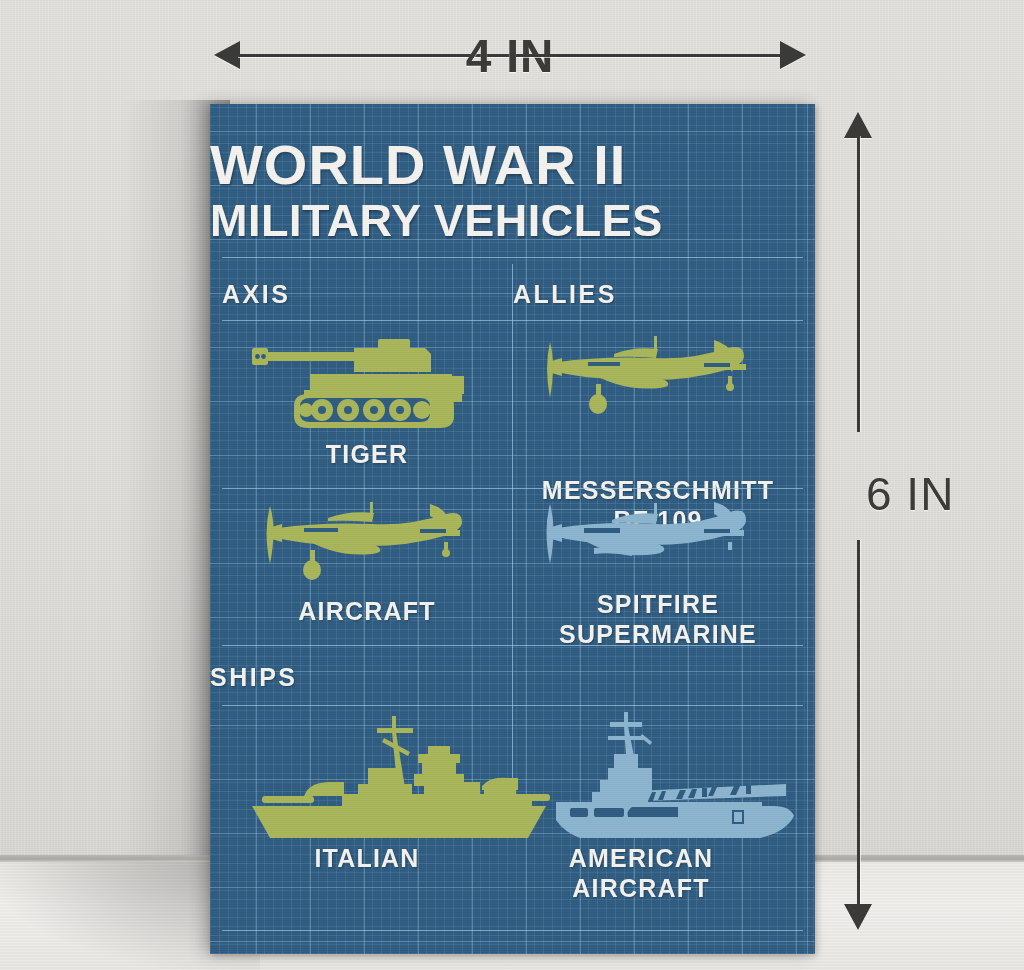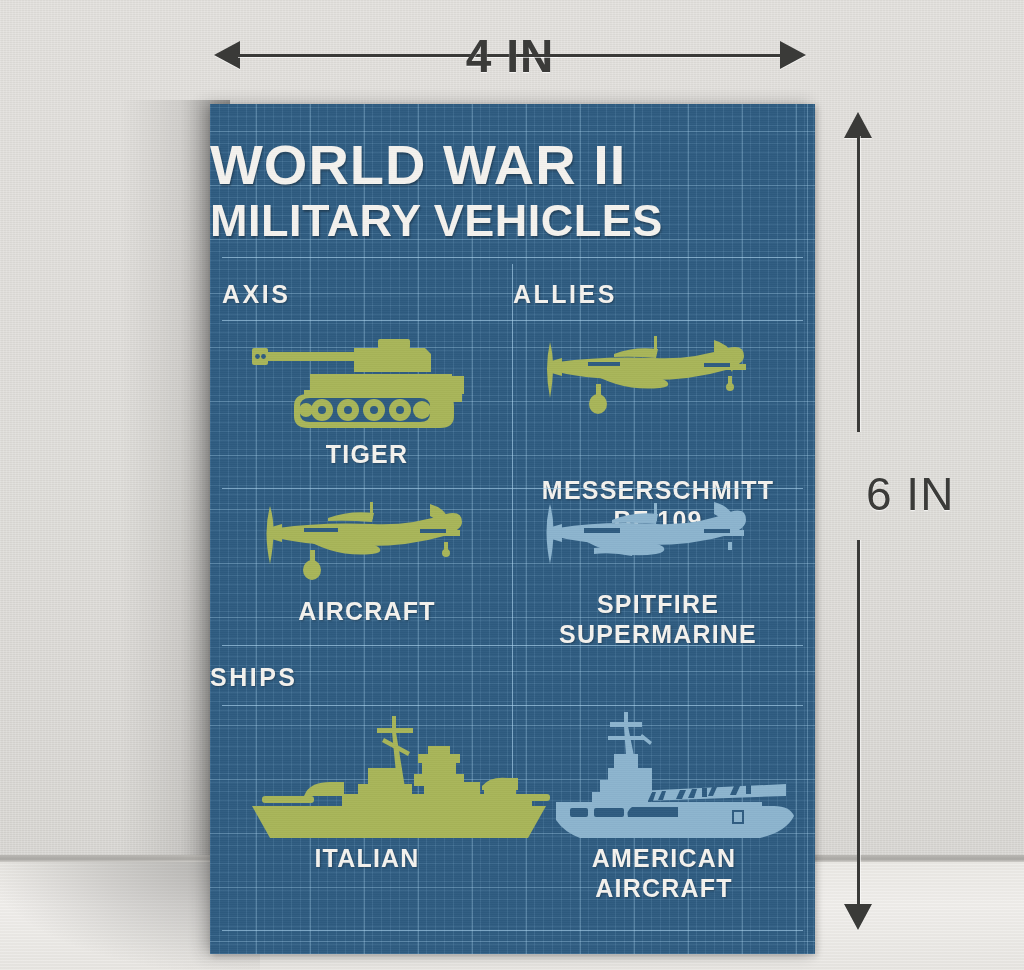--- a/index.html
+++ b/index.html
@@ -368,21 +368,21 @@
             <rect x="68" y="44" width="24" height="15"></rect>
 
             <path d="M78 16 l4 0 l6 30 h-8 z"></path>
             <rect x="78" y="2" width="4" height="15"></rect>
             <path d="M64 12 h32 v5 h-32 z"></path>
             <path d="M62 26 h36 v4 h-36 z"></path>
             <path d="M96 24 l10 8 l-2 3 l-10 -8 z"></path>
           </g>
         </svg>
       </div>
-      <div class="cell-label" style="left:309px;width:290px;top:740px;">
+      <div class="cell-label" style="left:286px;width:290px;top:740px;">
         <div>AMERICAN</div>
         <div>AIRCRAFT</div>
       </div>
 
       <div class="hline" style="top:826px;"></div>
 
     </div>
     <div class="paper-tex"></div>
   </div>
 

